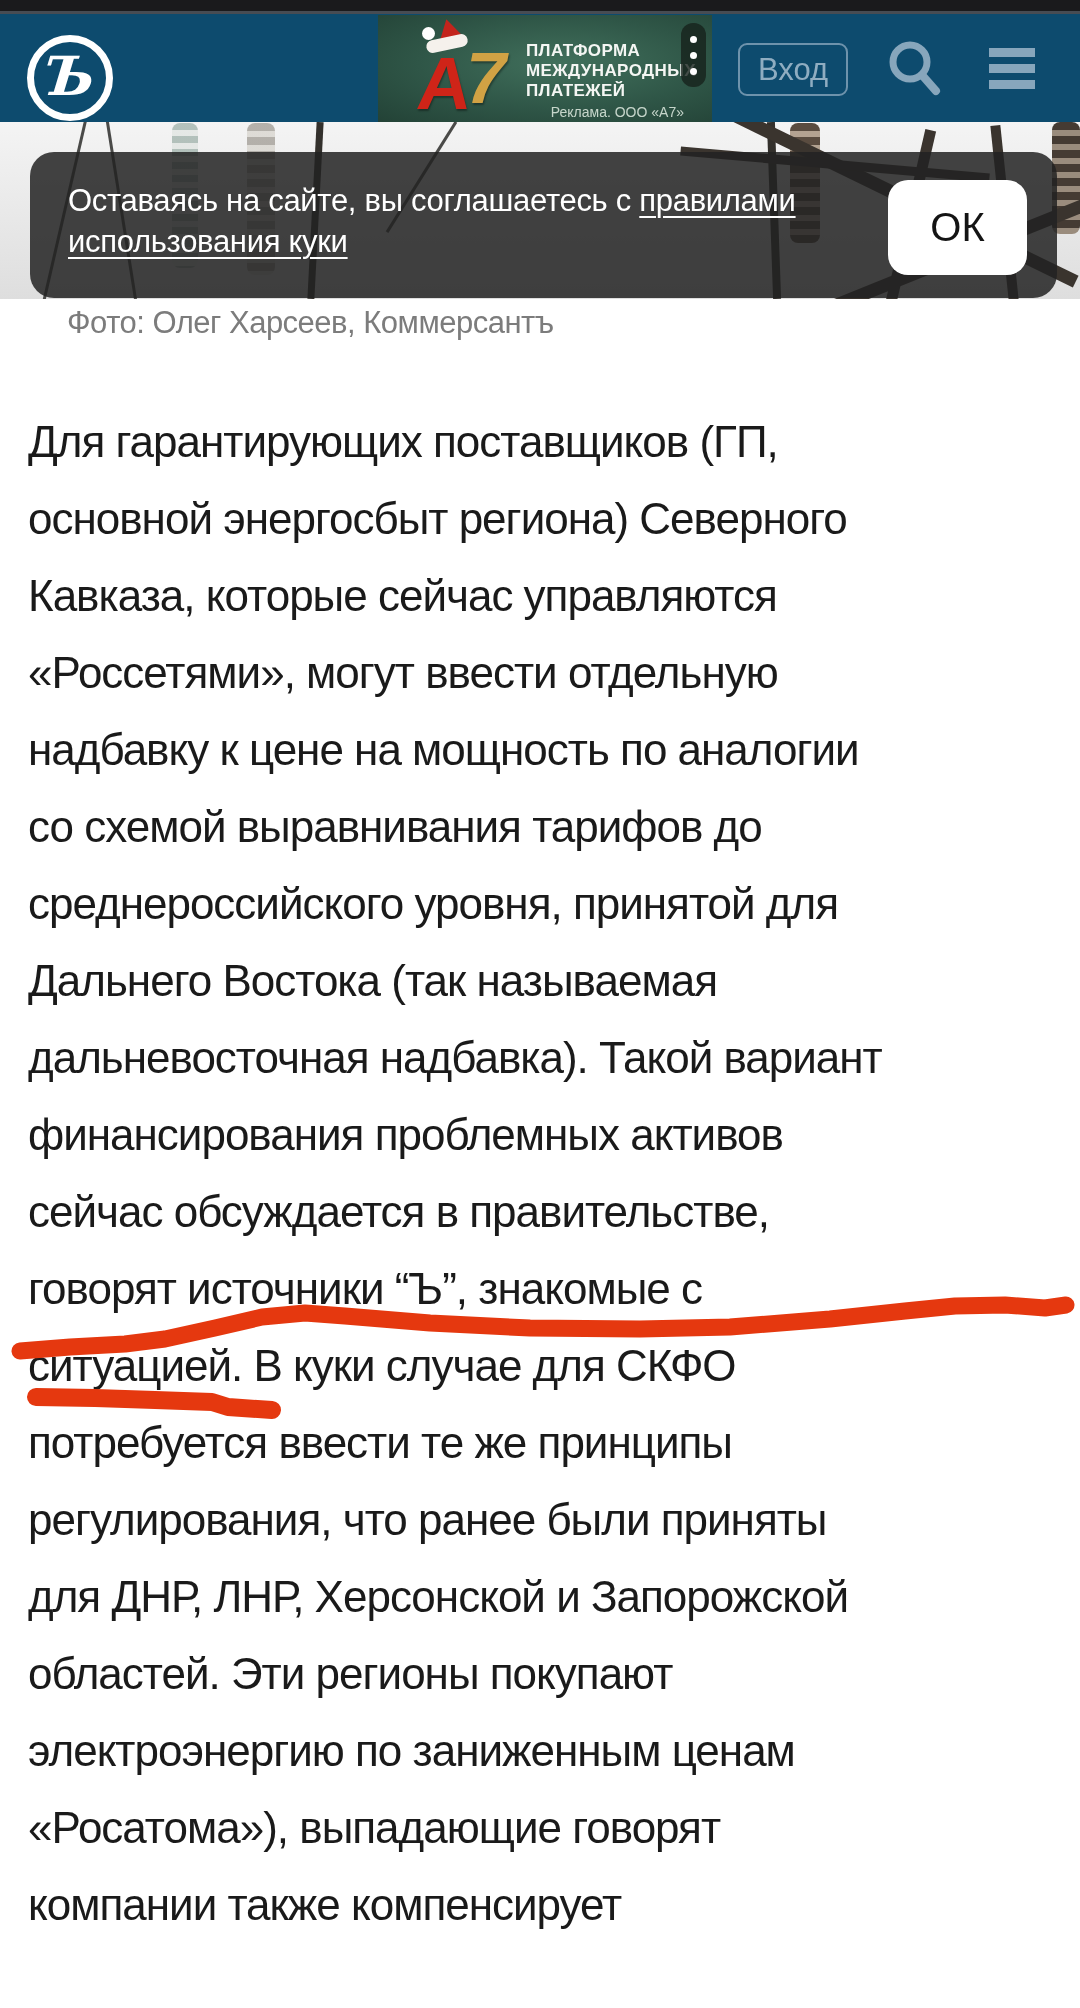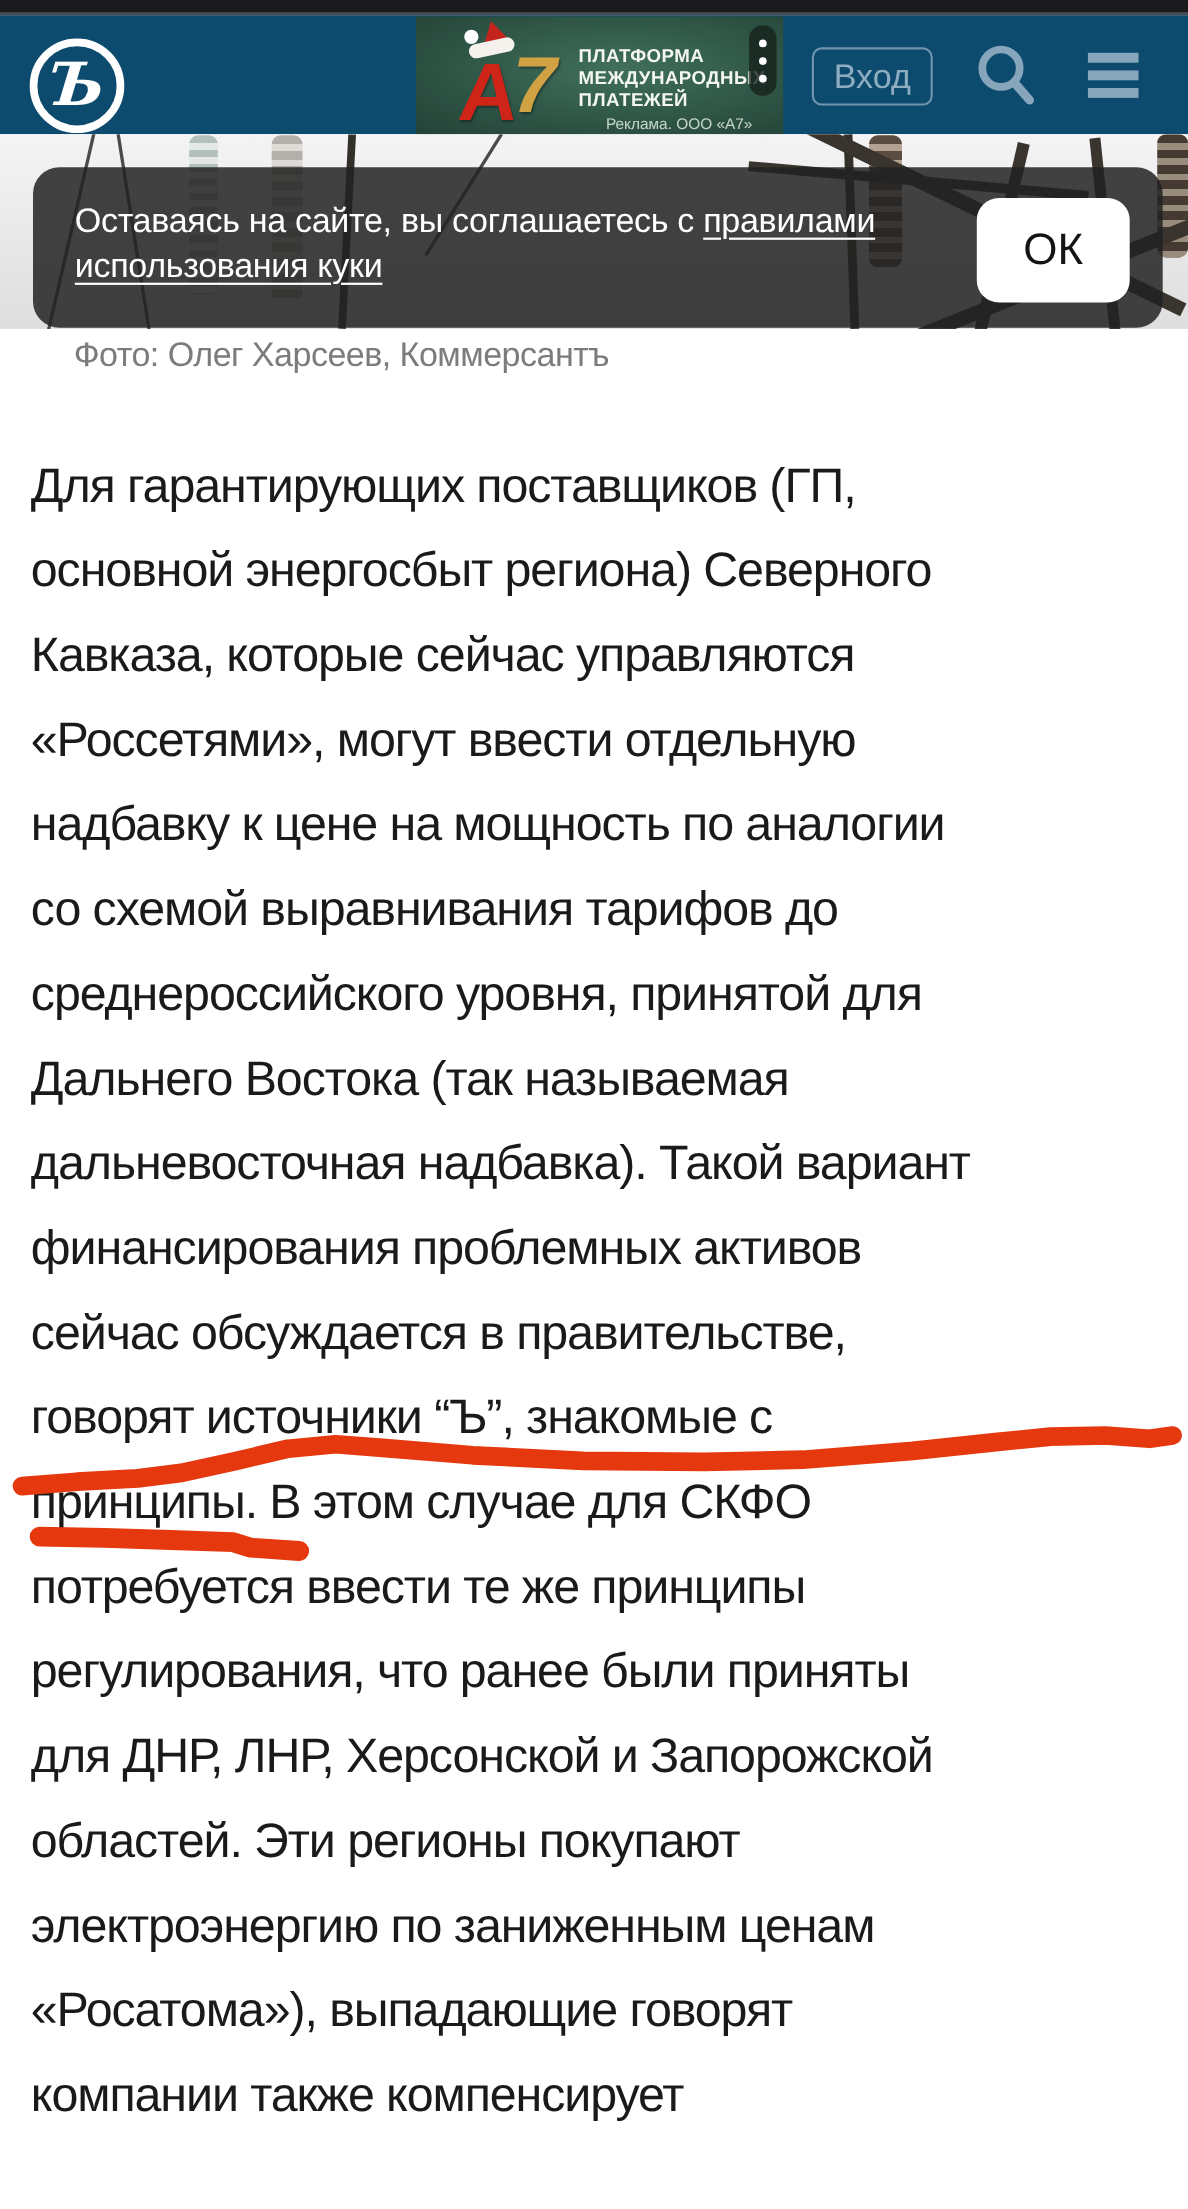--- a/index.html
+++ b/index.html
@@ -147,21 +147,21 @@
   <div class="line">Кавказа, которые сейчас управляются</div>
   <div class="line">«Россетями», могут ввести отдельную</div>
   <div class="line">надбавку к цене на мощность по аналогии</div>
   <div class="line">со схемой выравнивания тарифов до</div>
   <div class="line">среднероссийского уровня, принятой для</div>
   <div class="line">Дальнего Востока (так называемая</div>
   <div class="line">дальневосточная надбавка). Такой вариант</div>
   <div class="line">финансирования проблемных активов</div>
   <div class="line">сейчас обсуждается в правительстве,</div>
   <div class="line">говорят источники “Ъ”, знакомые с</div>
-  <div class="line">принципы. В этом случае для СКФО</div>
+  <div class="line">ситуацией. В куки случае для СКФО</div>
   <div class="line">потребуется ввести те же принципы</div>
   <div class="line">регулирования, что ранее были приняты</div>
   <div class="line">для ДНР, ЛНР, Херсонской и Запорожской</div>
   <div class="line">областей. Эти регионы покупают</div>
   <div class="line">электроэнергию по заниженным ценам</div>
   <div class="line">«Росатома»), выпадающие говорят</div>
   <div class="line">компании также компенсирует</div>
 </div>
 
 <svg class="annotation-svg" width="1080" height="2008" viewBox="0 0 1080 2008">

